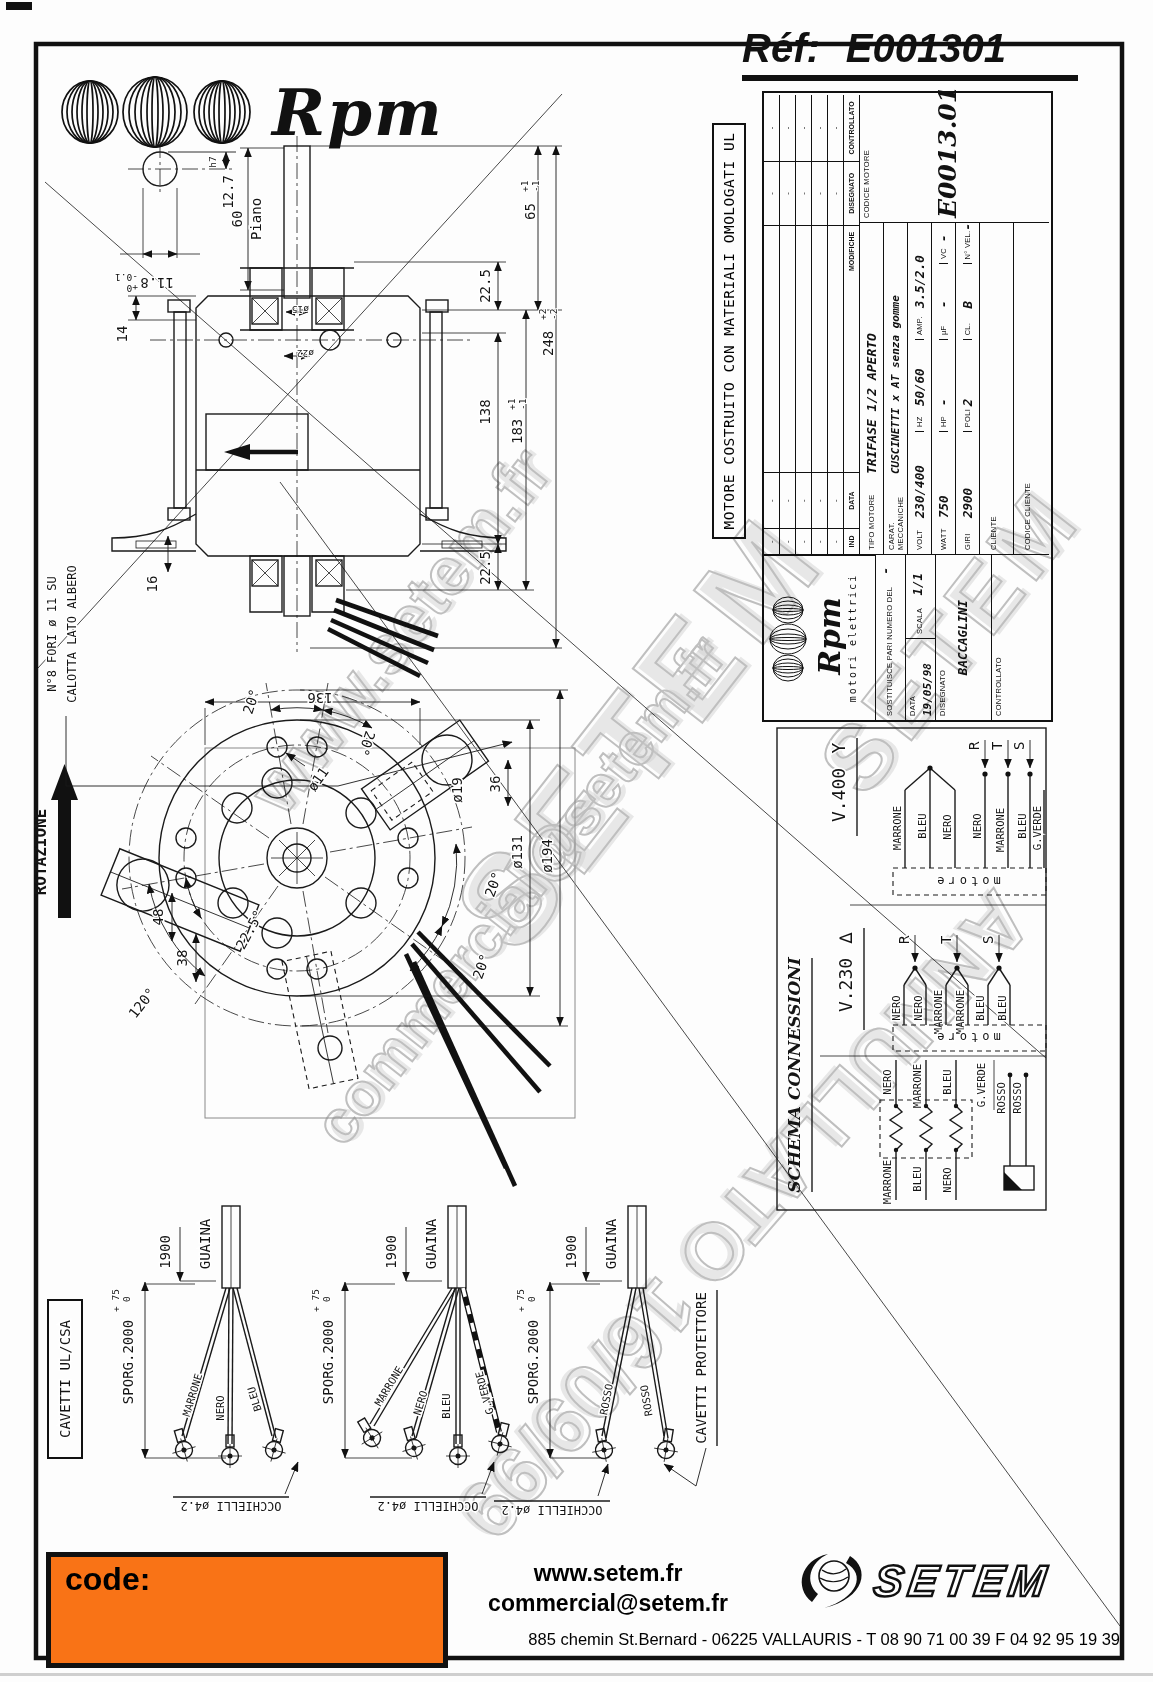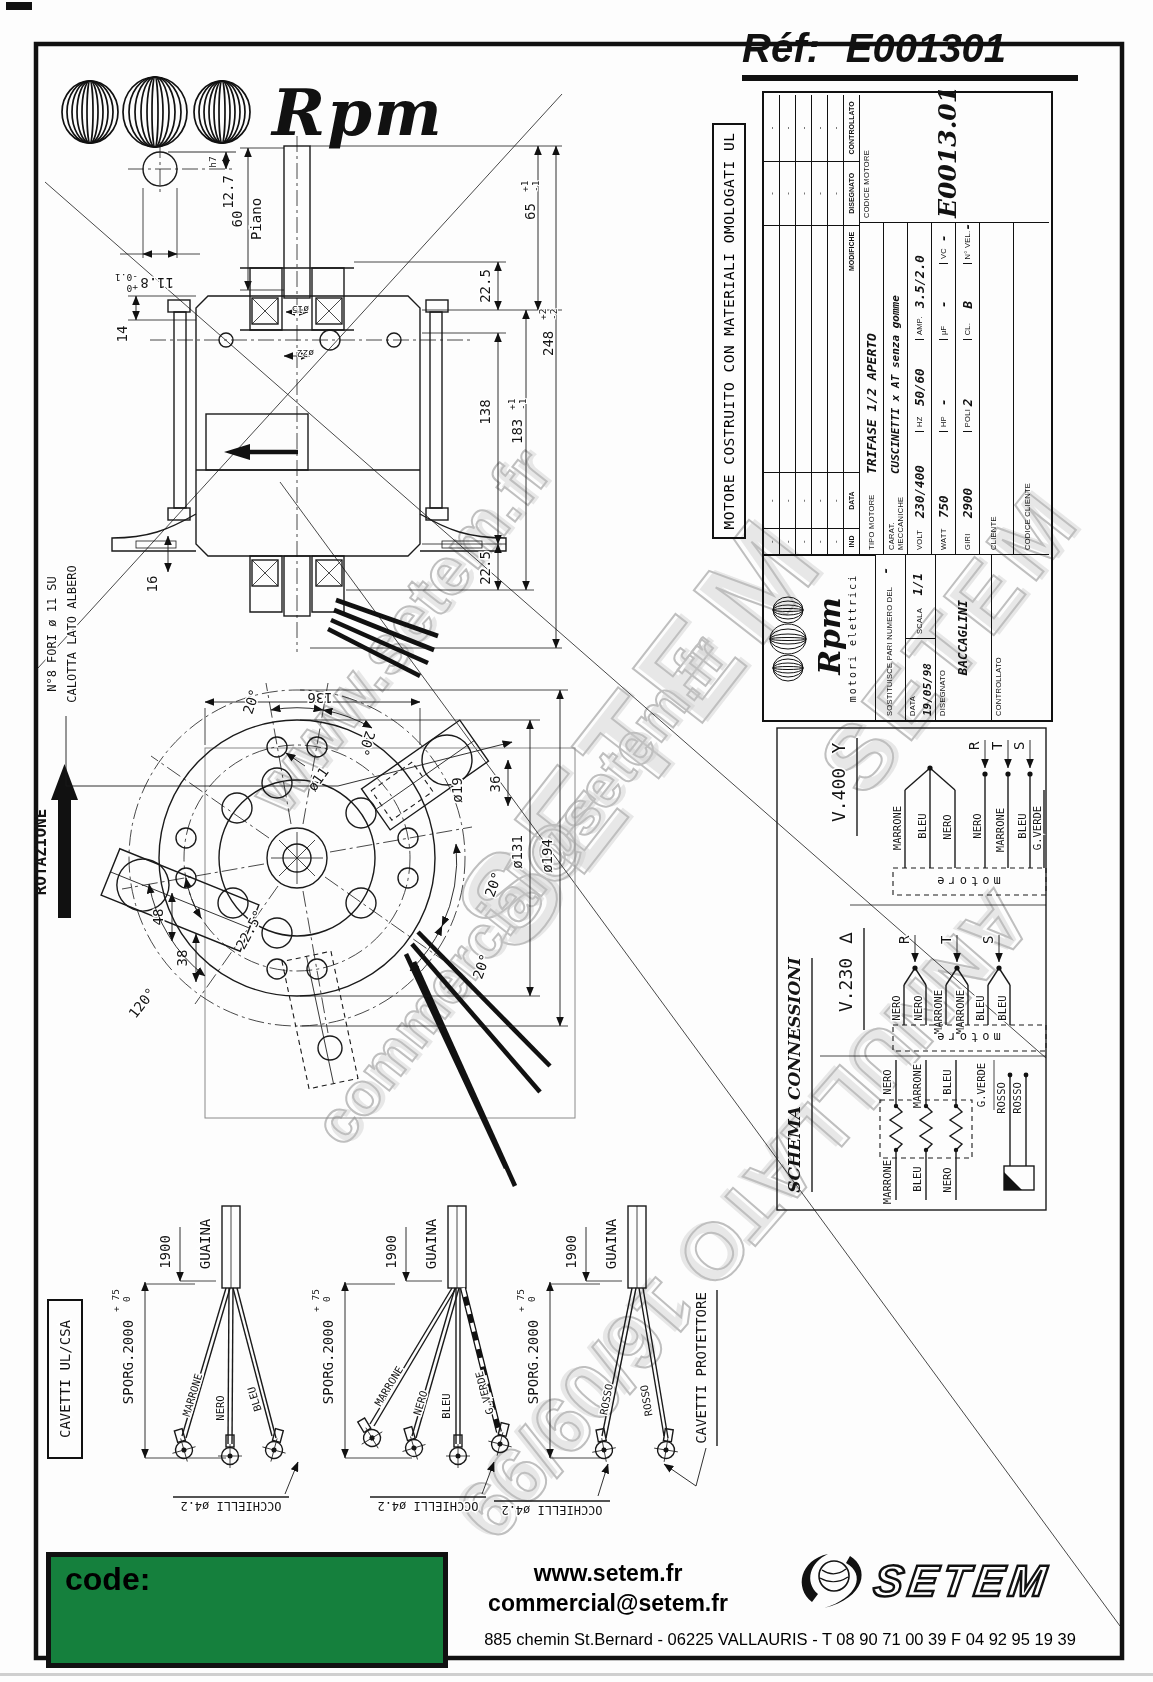--- a/index.html
+++ b/index.html
@@ -35,25 +35,25 @@
   .lab{font-size:7.5px;letter-spacing:.3px}
   .val{font:italic bold 12.5px "DejaVu Sans Mono",monospace}
   .trow{display:flex;height:16px;border-bottom:1px solid #111}
   .trow>div{border-right:1px solid #111;text-align:center;font-size:8px;overflow:hidden;line-height:15px}
   .c1{width:26px}.c2{width:56px}.c3{width:248px}.c4{width:64px}.c5{width:66px;border-right:none !important}
   .tb-logo-script{font:italic 900 30px "DejaVu Serif",serif}
   .tb-logo-sub{font:10px "DejaVu Sans Mono",monospace;letter-spacing:2px}
   
   .wm{position:absolute;font-weight:bold;color:transparent;-webkit-text-stroke:2px #bfbfbf;text-shadow:4px 4px 0 rgba(205,205,205,.45);white-space:nowrap;z-index:1;font-family:"Liberation Sans",sans-serif}
   
-  .codebox{left:46px;top:1552px;width:392px;height:106px;border:5px solid #111;background:#15803d}
+  .codebox{left:46px;top:1552px;width:392px;height:106px;border:5px solid #111;background:#f97316}
   .codebox .cl1{font:bold 32px "Liberation Sans",sans-serif;margin:4px 0 0 14px}
   .codebox .cl2{font:bold 57px "Liberation Sans",sans-serif;text-align:center;letter-spacing:2px;margin-top:-14px}
   .fcenter{left:468px;top:1558px;width:280px;text-align:center;font:bold 23px "Liberation Sans",sans-serif;line-height:30px}
-  .faddr{left:440px;top:1630px;width:680px;text-align:center;font:16.5px "Liberation Sans",sans-serif}
+  .faddr{left:440px;top:1630px;width:680px;text-align:right;font:16.5px "Liberation Sans",sans-serif}
   .flogo{left:792px;top:1548px;display:flex;align-items:center;gap:2px}
   .setem-out{font:italic 900 44px "Liberation Sans",sans-serif;color:#fff;-webkit-text-stroke:2.5px #111;letter-spacing:5px;transform:skewX(-8deg)}
   .z2{z-index:2}.z3{z-index:3}
 </style>
 </head>
 <body>
 
 <div class="abs" style="left:6px;top:2px;width:26px;height:8px;background:#111"></div>
 
 <div class="wm" style="left:400px;top:630px;font-size:68px;transform:translate(-50%,-50%) rotate(-52deg)">www.setem.fr</div>

